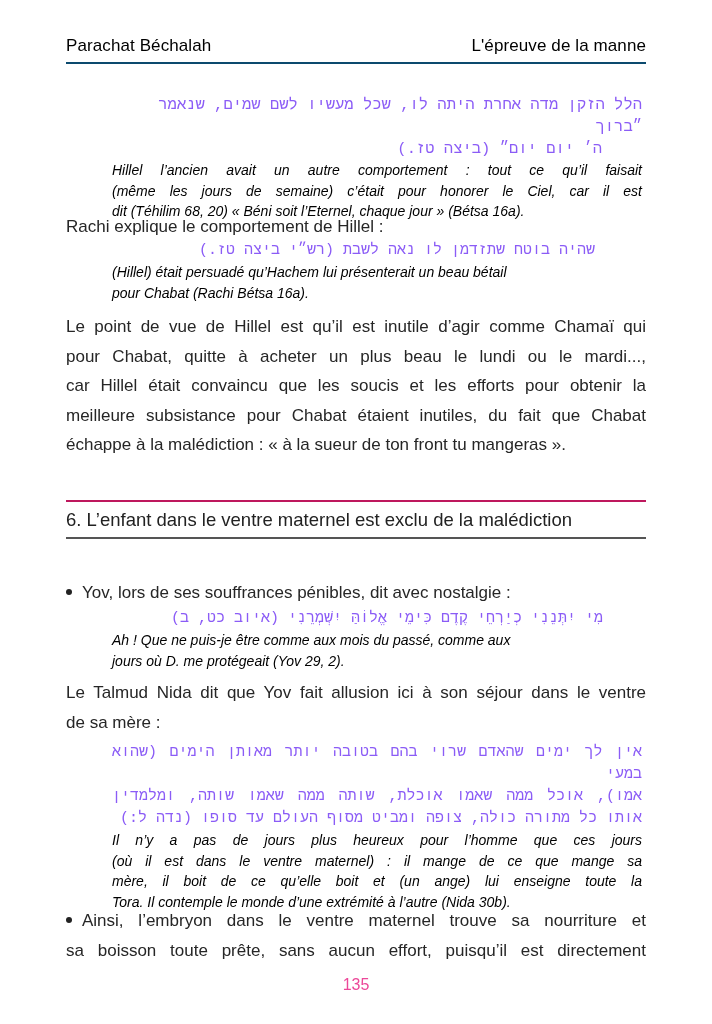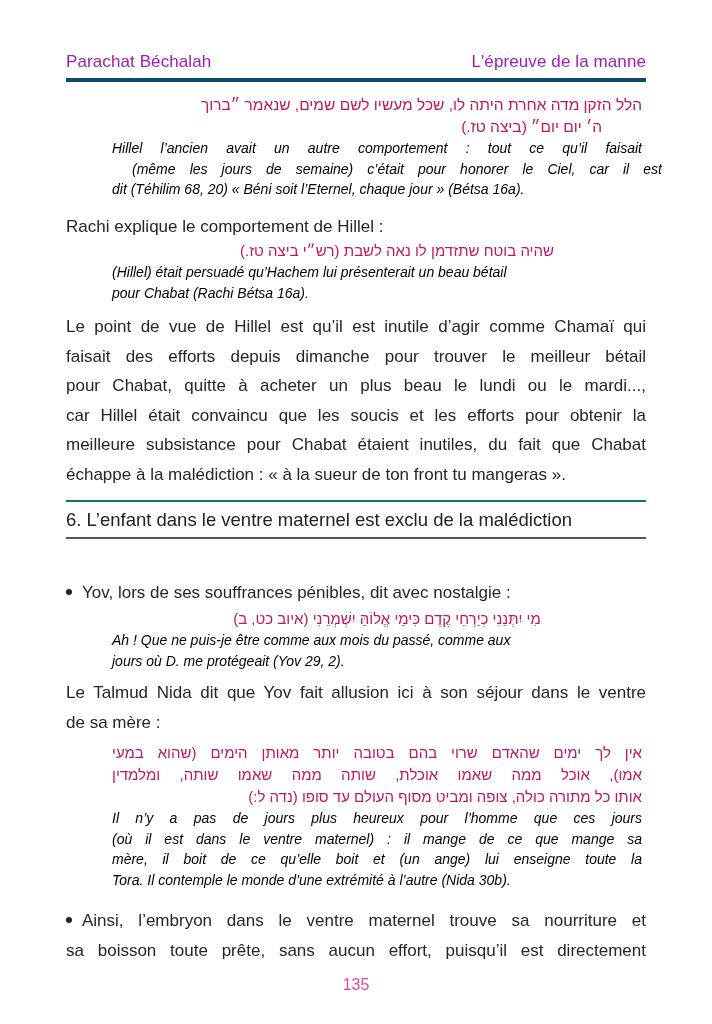--- a/index.html
+++ b/index.html
@@ -1,46 +1,46 @@
 <!DOCTYPE html>
 <html><head>
 <meta charset="utf-8">
 <style>
   html, body { margin: 0; padding: 0; background: #ffffff; }
   body { width: 712px; height: 1024px; position: relative; overflow: hidden; color: #2b2b2b; }
   .page { position: absolute; left: 0; top: 0; width: 712px; height: 1024px; }
 
   .running-head {
-    position: absolute; left: 66px; top: 52px; width: 580px; height: 26px;
-    border-bottom: 4px solid #0c4a6e;
-    font-family: "Liberation Sans", sans-serif; font-size: 17px; color: #a21caf;
+    position: absolute; left: 66px; top: 36px; width: 580px; height: 26px;
+    border-bottom: 2px solid #0c4a6e;
+    font-family: "Liberation Sans", sans-serif; font-size: 17px; color: #000000;
     display: flex; justify-content: space-between; align-items: flex-start;
     letter-spacing: 0.1px;
   }
 
   .body-text {
     font-family: "Liberation Sans", sans-serif; font-size: 17px; line-height: 29.5px;
     color: #262626; text-align: justify; letter-spacing: 0px;
   }
   .quote-block { font-family: "Liberation Sans", sans-serif; }
   .hebrew {
-    font-family: Liberation Sans, sans-serif; direction: rtl; text-align: right;
-    font-size: 15px; line-height: 22px; color: #be185d;
+    font-family: Liberation Mono, monospace; direction: rtl; text-align: right;
+    font-size: 15px; line-height: 22px; color: #8b5cf6;
   }
   .hebrew.center { text-align: center; }
   .translation {
     font-family: "Liberation Sans", sans-serif; font-style: italic;
     font-size: 14px; line-height: 20.5px; color: #000000; text-align: left;
   }
 
   .abs { position: absolute; }
 
   .section-heading {
     position: absolute; left: 66px; top: 500px; width: 580px;
-    border-top: 2px solid #0f766e; border-bottom: 2px solid #555;
+    border-top: 2px solid #be185d; border-bottom: 2px solid #555;
     padding: 6px 0 5px 0;
     font-family: "Liberation Sans", sans-serif; font-size: 18.5px; line-height: 24px; color: #222;
   }
   .section-heading .line2 { padding-left: 16px; display: block; }
 
   .bullet { display: inline-block; width: 6px; height: 6px; border-radius: 50%; background: #222; margin-right: 10px; vertical-align: middle; position: relative; top: -2px; }
 
   .page-number {
     position: absolute; left: 0; width: 712px; top: 976px; text-align: center;
     font-family: "Liberation Sans", sans-serif; font-size: 16px; color: #ec4899;
@@ -53,35 +53,34 @@
 
   <div class="running-head">
     <span>Parachat Béchalah</span>
     <span>L'épreuve de la manne</span>
   </div>
 
   <div class="abs quote-block" style="left:112px; top:94px; width:530px;">
     <div class="hebrew" style="font-size:15.5px; line-height:22px;">הלל הזקן מדה אחרת היתה לו, שכל מעשיו לשם שמים, שנאמר ״ברוך</div>
     <div class="hebrew" style="font-size:15.5px; line-height:22px; padding-right:40px;">ה׳ יום יום״ (ביצה טז.)</div>
     <div class="translation" style="width:530px; text-align:justify; text-align-last:justify; margin-top:0px;">Hillel l’ancien avait un autre comportement : tout ce qu’il faisait</div>
-    <div class="translation" style="width:530px; text-align:justify; text-align-last:justify;margin-left:20px;">(même les jours de semaine) c’était pour honorer le Ciel, car il est</div>
+    <div class="translation" style="width:530px; text-align:justify; text-align-last:justify;">(même les jours de semaine) c’était pour honorer le Ciel, car il est</div>
     <div class="translation">dit (Téhilim 68, 20) « Béni soit l’Eternel, chaque jour » (Bétsa 16a).</div>
   </div>
 
   <div class="abs body-text" style="left:66px; top:212px; width:580px;">Rachi explique le comportement de Hillel :</div>
 
   <div class="abs quote-block" style="left:112px; top:240px; width:530px;">
     <div class="hebrew center" style="padding-left:40px;">שהיה בוטח שתזדמן לו נאה לשבת (רש״י ביצה טז.)</div>
     <div class="translation">(Hillel) était persuadé qu’Hachem lui présenterait un beau bétail</div>
     <div class="translation">pour Chabat (Rachi Bétsa 16a).</div>
   </div>
 
   <div class="abs body-text" style="left:66px; top:312px; width:580px;">
     <div style="text-align:justify; text-align-last:justify;">Le point de vue de Hillel est qu’il est inutile d’agir comme Chamaï qui</div>
-    <div style="text-align:justify; text-align-last:justify;">faisait des efforts depuis dimanche pour trouver le meilleur bétail</div>
     <div style="text-align:justify; text-align-last:justify;">pour Chabat, quitte à acheter un plus beau le lundi ou le mardi...,</div>
     <div style="text-align:justify; text-align-last:justify;">car Hillel était convaincu que les soucis et les efforts pour obtenir la</div>
     <div style="text-align:justify; text-align-last:justify;">meilleure subsistance pour Chabat étaient inutiles, du fait que Chabat</div>
     <div>échappe à la malédiction : « à la sueur de ton front tu mangeras ».</div>
   </div>
 
   <div class="section-heading">
     <span style="display:block;">6. L’enfant dans le ventre maternel est exclu de la malédiction</span>
   </div>
 

